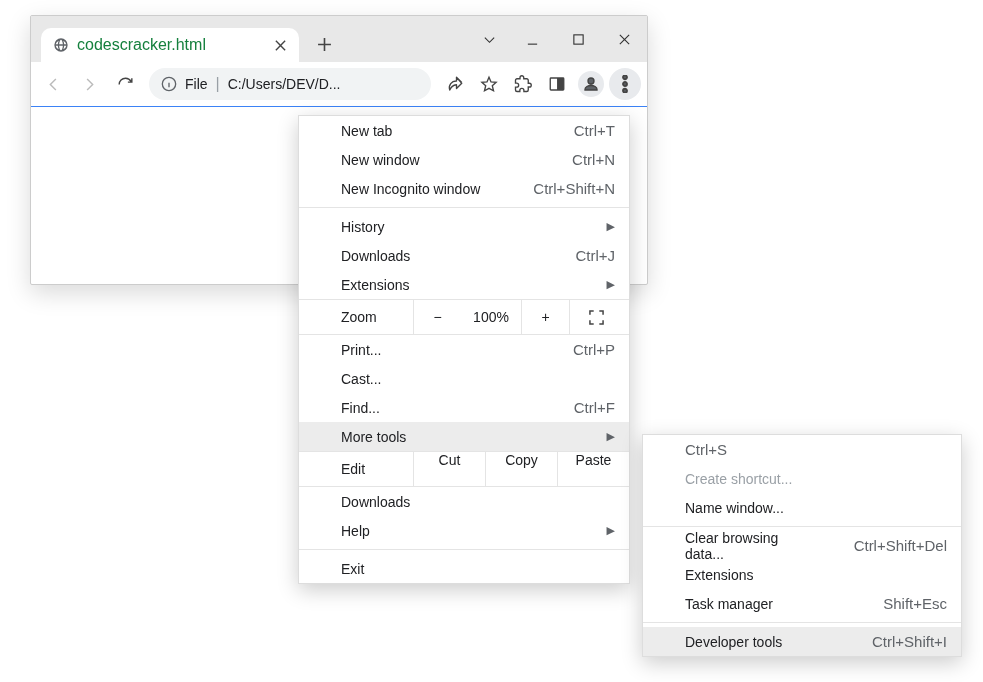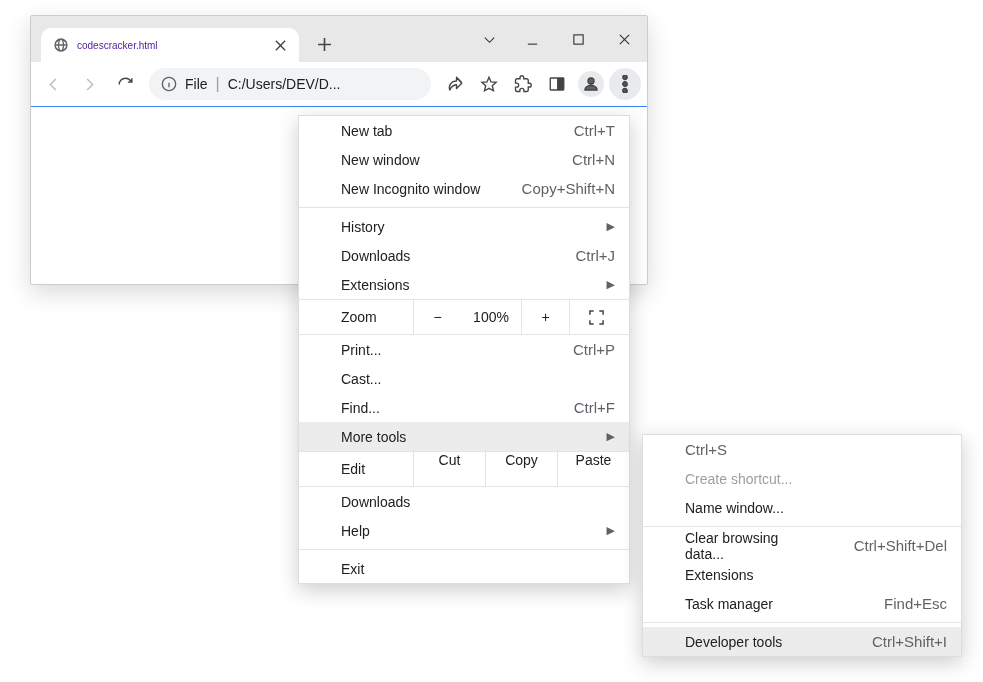--- a/index.html
+++ b/index.html
@@ -29,21 +29,21 @@
       background: #fff;
       height: 34px;
       margin-top: 12px;
       margin-left: 10px;
       border-radius: 10px 10px 0 0;
       padding: 0 10px 0 12px;
       min-width: 258px;
       gap: 8px;
     }
     .tab .globe { width:16px; height:16px; fill:#5f6368; }
-    .tab-title { font-size: 10px; color:#4c1d95; flex:1; }
+    .tab-title { font-size: 16px; color:#15803d; flex:1; }
     .tab-close { width:18px; height:18px; display:flex; align-items:center; justify-content:center; cursor:pointer; }
     .tab-close svg { width:13px; height:13px; stroke:#444; stroke-width:1.5; }
 
     .newtab-btn {
       margin-left: 12px; margin-top:10px;
       width:26px; height:26px; display:flex; align-items:center; justify-content:center;
       border-radius:50%;
     }
     .newtab-btn svg { width:15px; height:15px; stroke:#444; stroke-width:1.5; }
 
@@ -225,21 +225,21 @@
   <div class="mi">
     <span class="label">New tab</span>
     <span class="shortcut">Ctrl+T</span>
   </div>
   <div class="mi">
     <span class="label">New window</span>
     <span class="shortcut">Ctrl+N</span>
   </div>
   <div class="mi">
     <span class="label">New Incognito window</span>
-    <span class="shortcut">Copy+Shift+N</span>
+    <span class="shortcut">Ctrl+Shift+N</span>
   </div>
   <div class="sep"></div>
   <div class="mi">
     <span class="label">History</span>
     <span class="arrow">▶</span>
   </div>
   <div class="mi">
     <span class="label">Downloads</span>
     <span class="shortcut">Ctrl+J</span>
   </div>
@@ -315,20 +315,20 @@
   <div class="sep"></div>
   <div class="mi">
     <span class="label">Clear browsing data...</span>
     <span class="shortcut">Ctrl+Shift+Del</span>
   </div>
   <div class="mi">
     <span class="label">Extensions</span>
   </div>
   <div class="mi">
     <span class="label">Task manager</span>
-    <span class="shortcut">Find+Esc</span>
+    <span class="shortcut">Shift+Esc</span>
   </div>
   <div class="sep"></div>
   <div class="mi hover">
     <span class="label">Developer tools</span>
     <span class="shortcut">Ctrl+Shift+I</span>
   </div>
 </div>
 
 </body></html>

